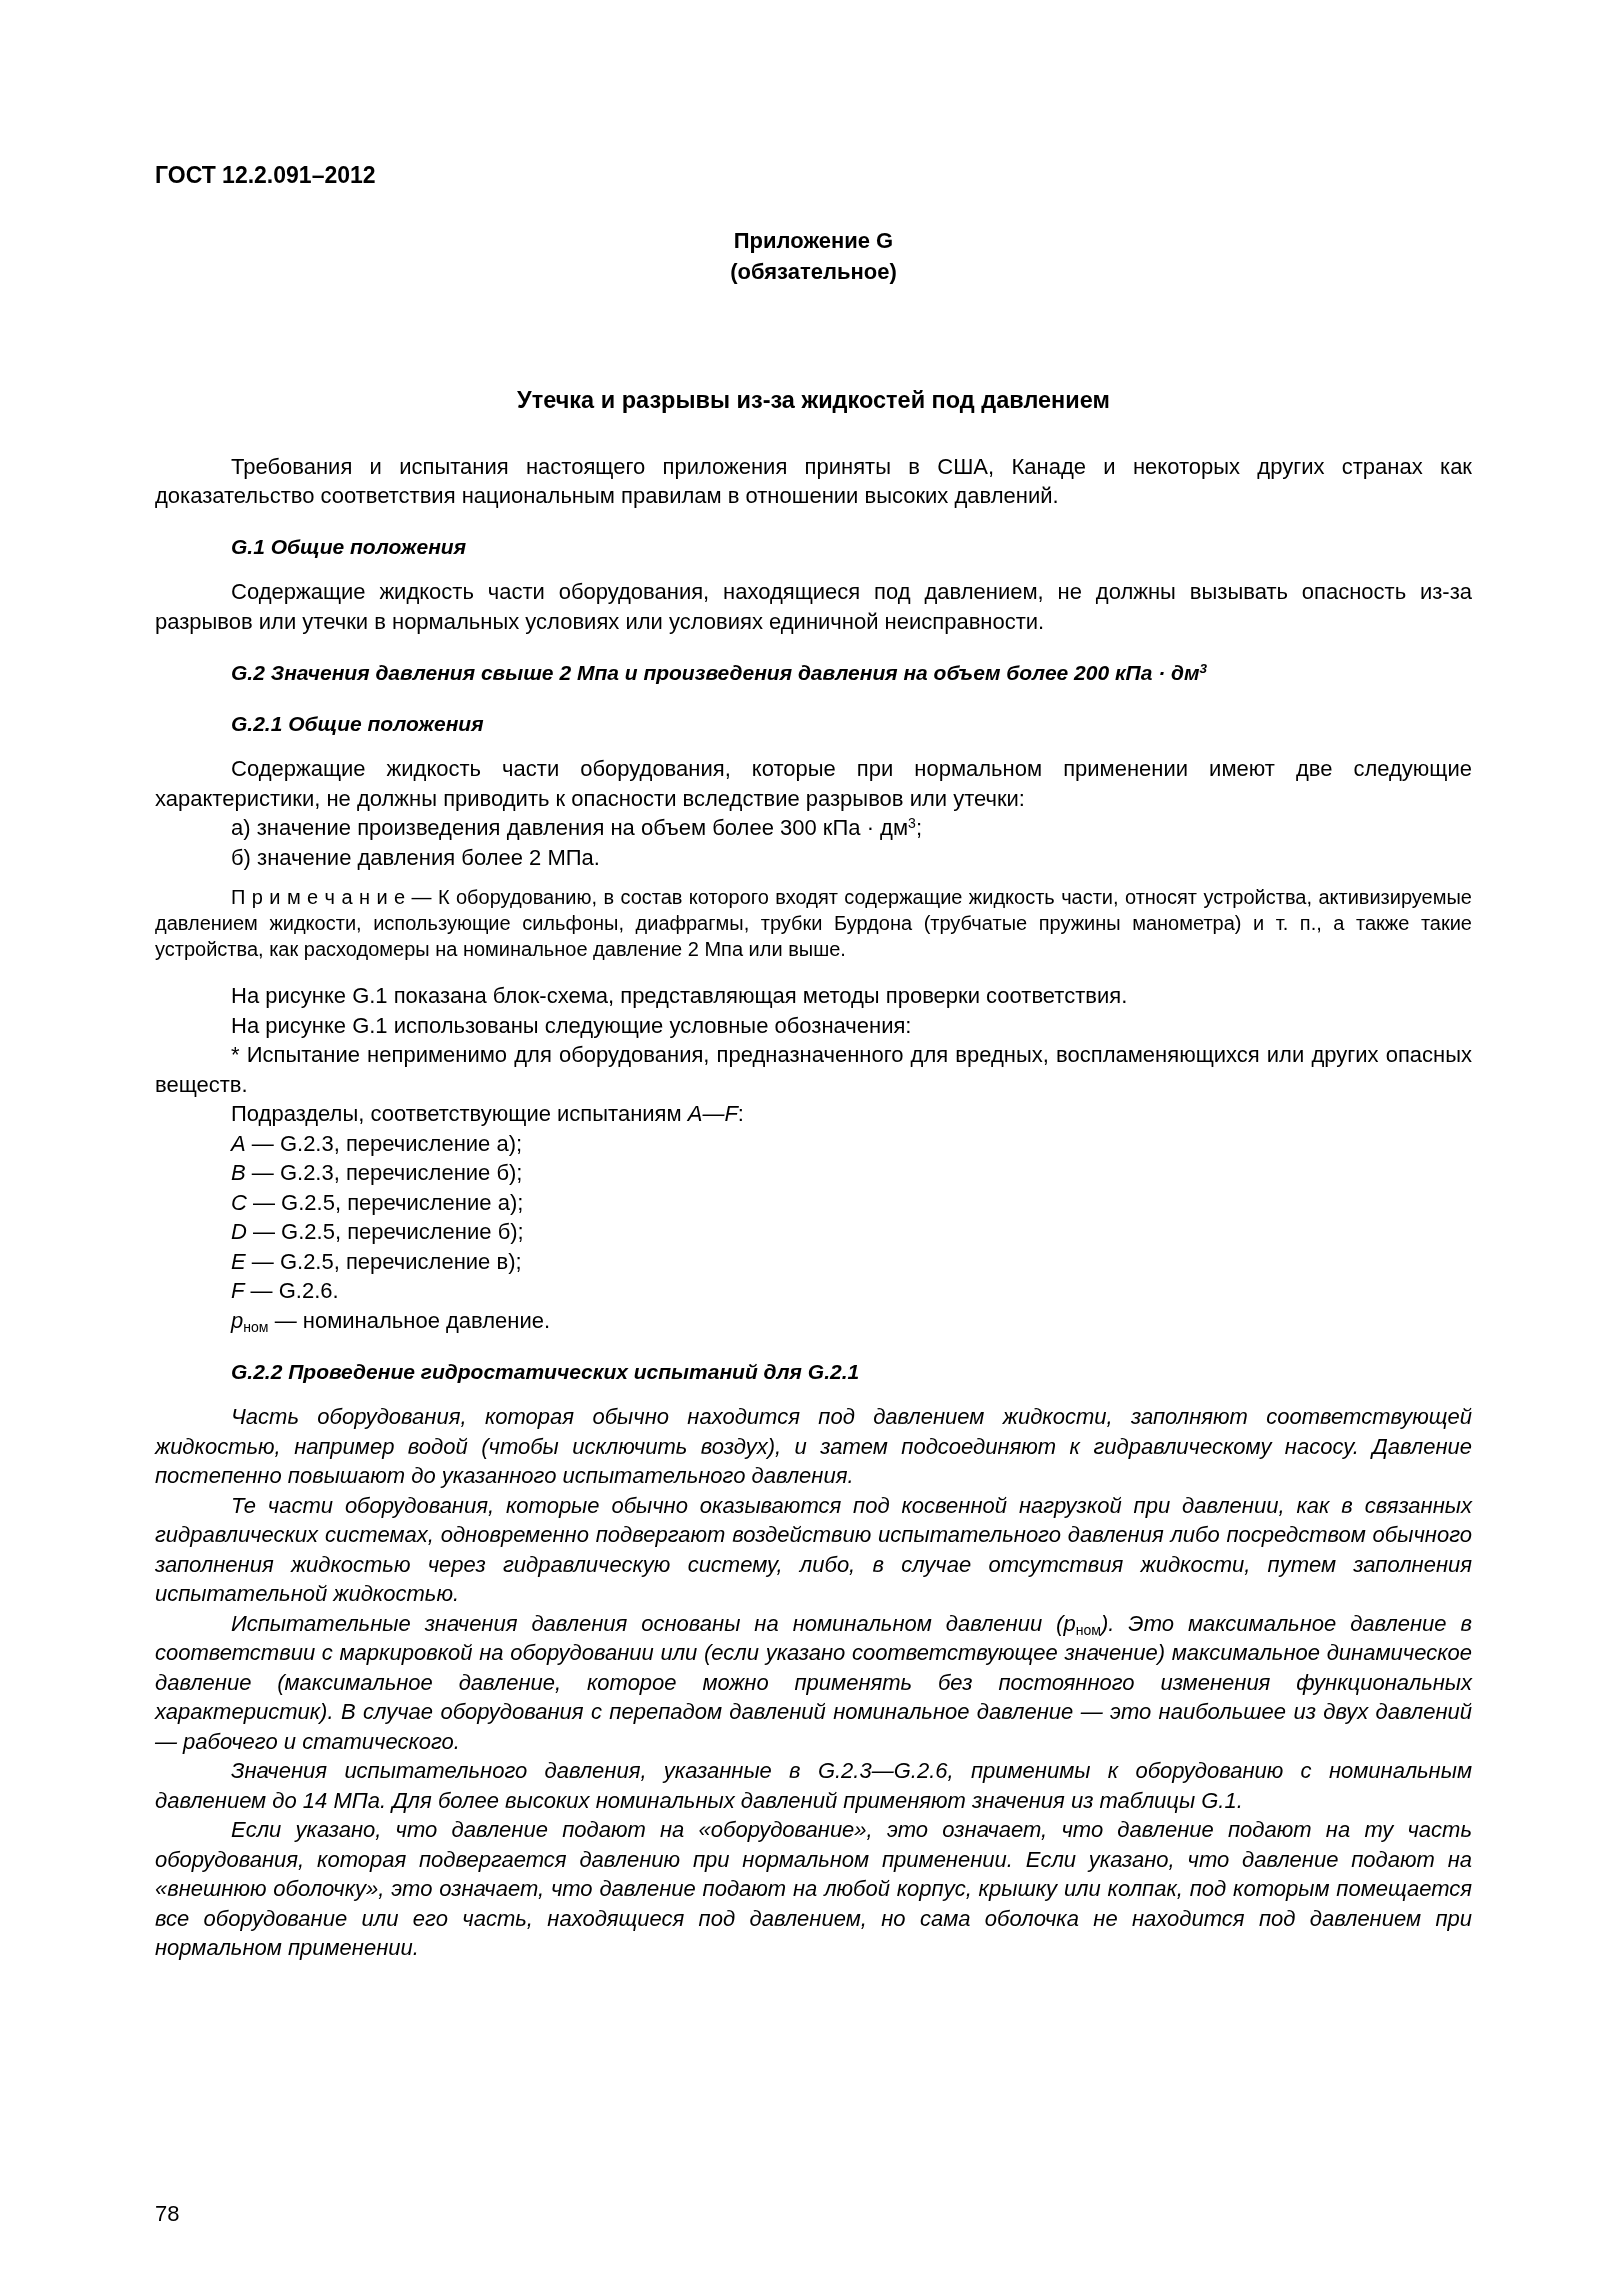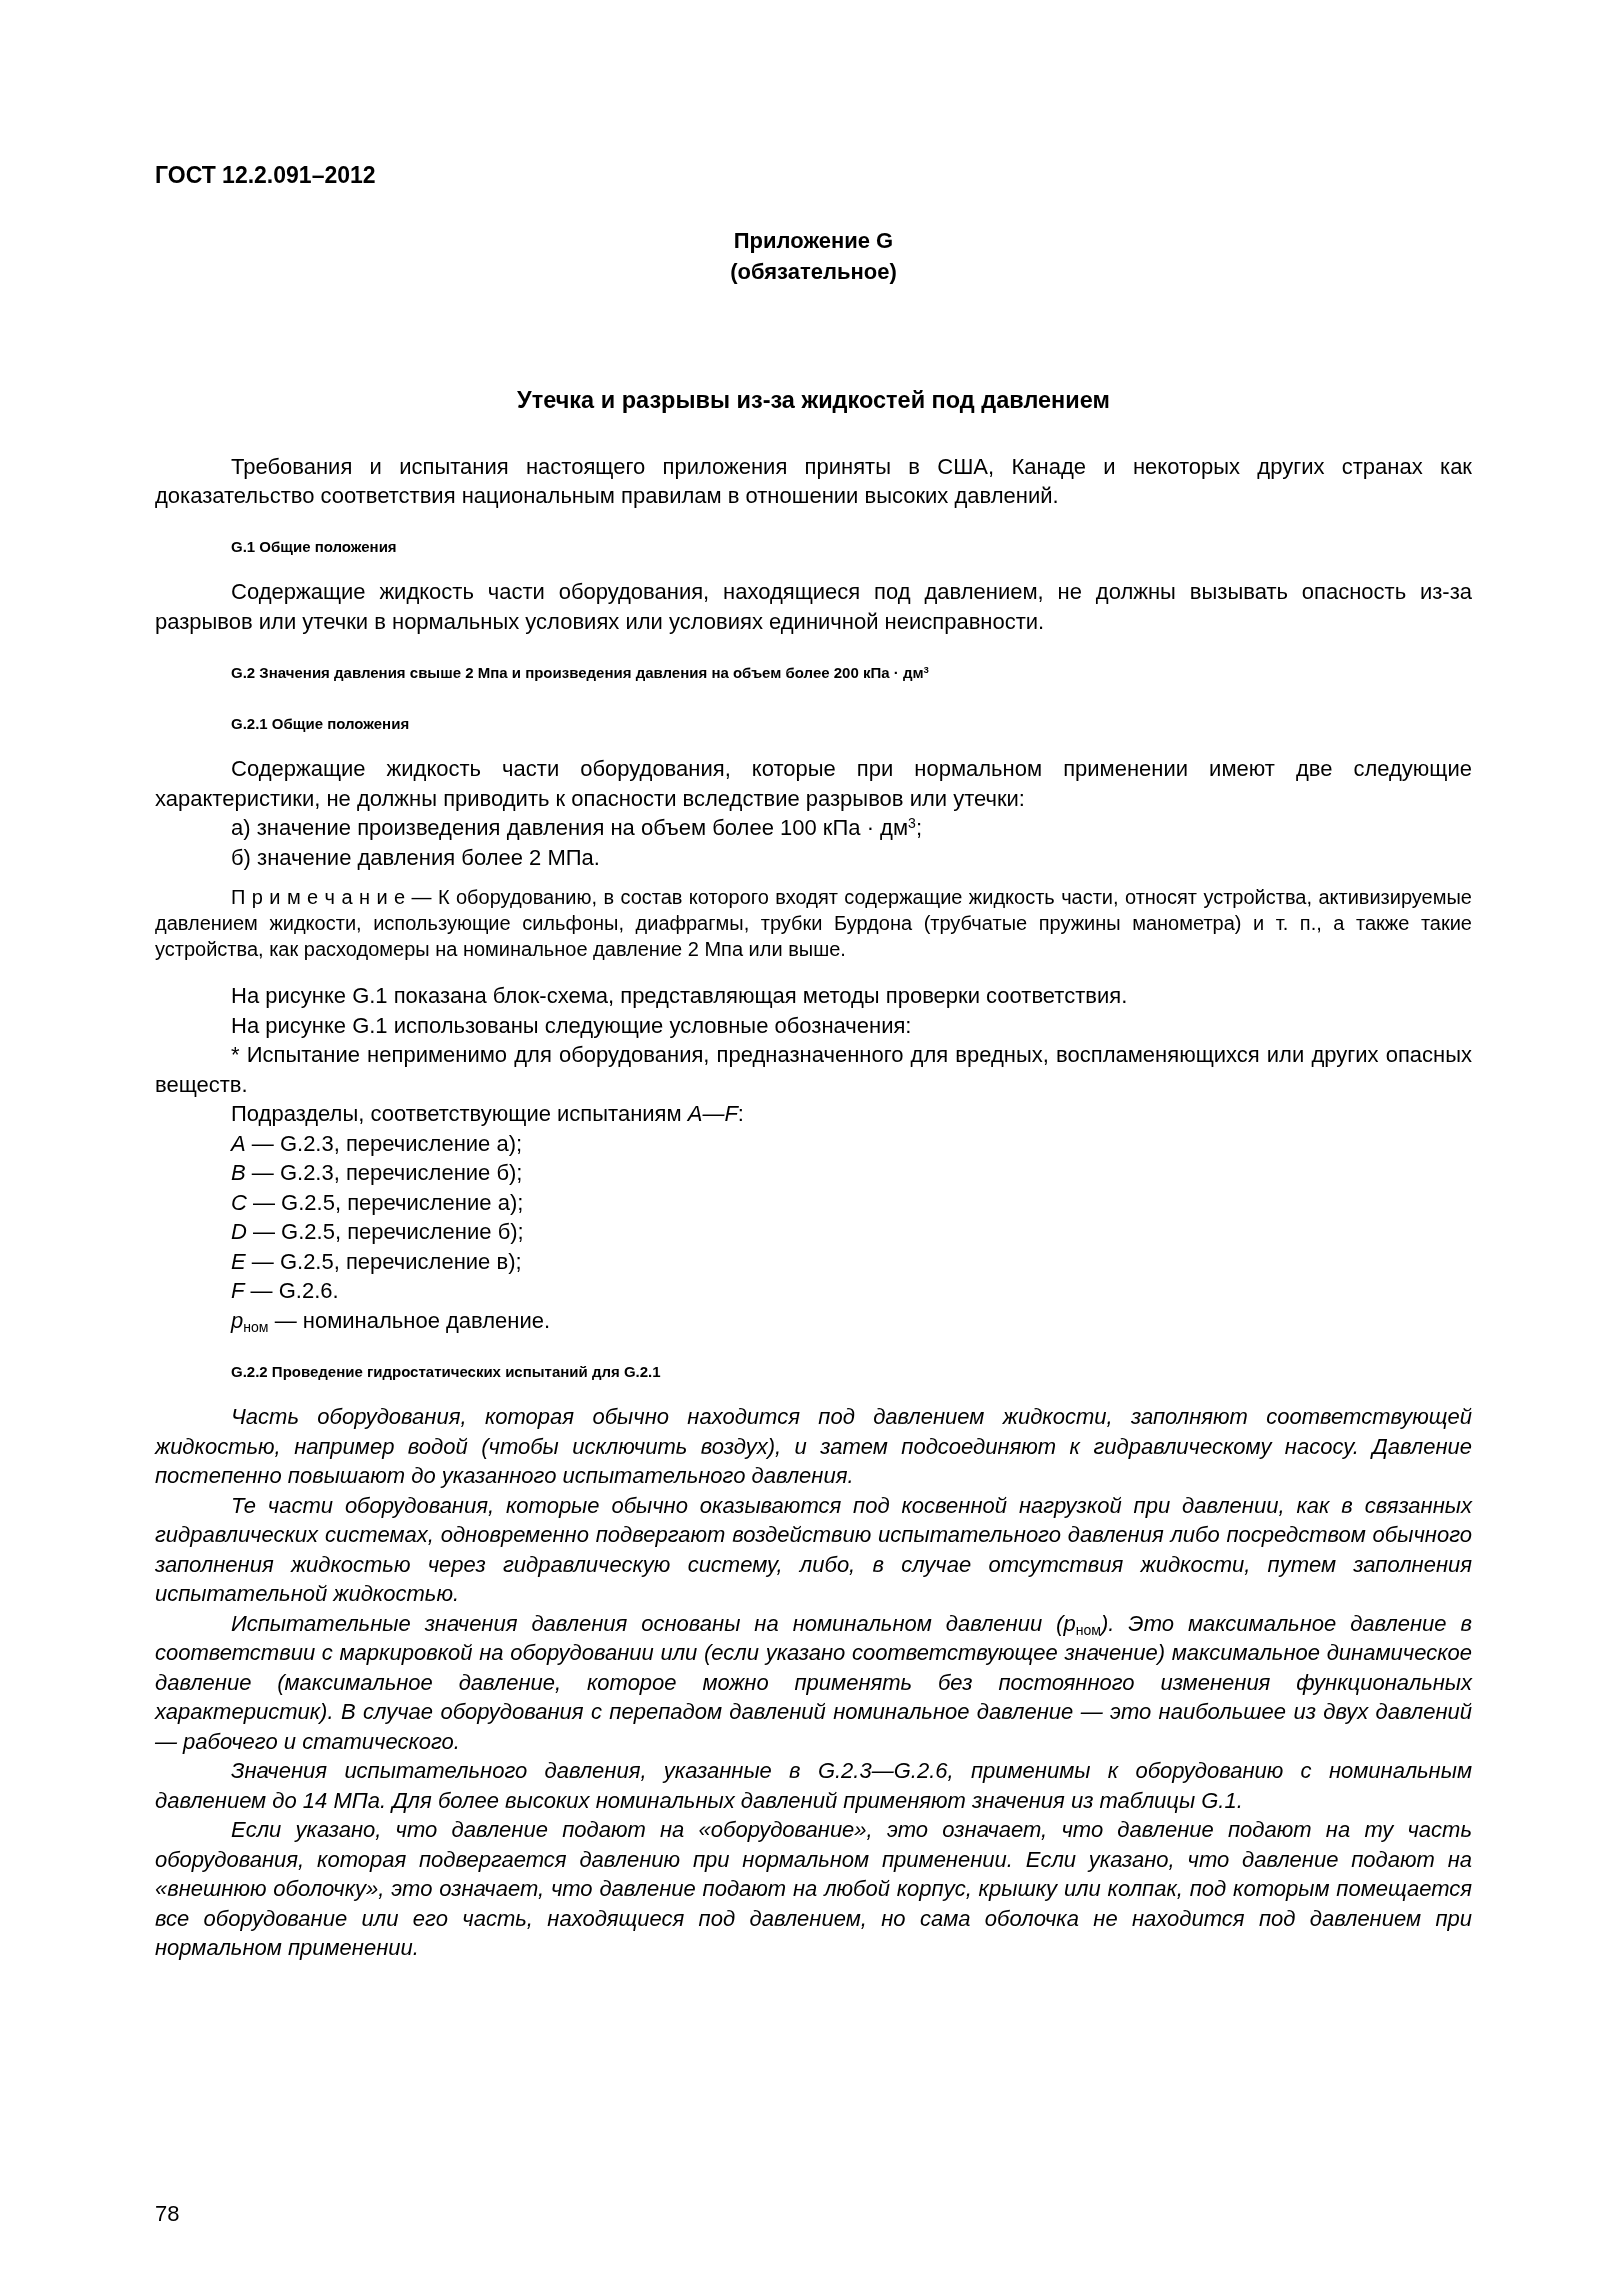--- a/index.html
+++ b/index.html
@@ -48,25 +48,26 @@
   }
 
   .li {
     font-size: 22px;
     line-height: 29.5px;
     margin-left: 76px;
     text-align: left;
   }
 
   .h2 {
-    font-size: 15px;
+    font-size: 21px;
     line-height: 29.5px;
     font-weight: bold;
     text-indent: 76px;
     margin: 21.4px 0 16px 0;
+    font-style: italic;
   }
 
   .note {
     font-size: 20px;
     line-height: 26px;
     text-align: justify;
     text-indent: 76px;
     margin: 12px 0 19px 0;
   }
 
@@ -112,21 +113,21 @@
 
   <div class="doc-title">Утечка и разрывы из-за жидкостей под давлением</div>
 
   <div>
       <div class="p"><span>Требования и испытания настоящего приложения приняты в США, Канаде и некоторых других странах как доказательство соответствия национальным правилам в отношении высоких давлений.</span></div>
       <div class="h2"><span>G.1 Общие положения</span></div>
       <div class="p"><span>Содержащие жидкость части оборудования, находящиеся под давлением, не должны вызывать опасность из-за разрывов или утечки в нормальных условиях или условиях единичной неисправности.</span></div>
       <div class="h2"><span>G.2 Значения давления свыше 2 Мпа и произведения давления на объем более 200 кПа · дм</span><sup>3</sup></div>
       <div class="h2"><span>G.2.1 Общие положения</span></div>
       <div class="p"><span>Содержащие жидкость части оборудования, которые при нормальном применении имеют две следующие характеристики, не должны приводить к опасности вследствие разрывов или утечки:</span></div>
-      <div class="li"><span>а) значение произведения давления на объем более 100 кПа · дм</span><sup>3</sup><span>;</span></div>
+      <div class="li"><span>а) значение произведения давления на объем более 300 кПа · дм</span><sup>3</sup><span>;</span></div>
       <div class="li"><span>б) значение давления более 2 МПа.</span></div>
       <div class="note"><span>П р и м е ч а н и е  — К оборудованию, в состав которого входят содержащие жидкость части, относят устройства, активизируемые давлением жидкости, использующие сильфоны, диафрагмы, трубки Бурдона (трубчатые пружины манометра) и т. п., а также такие устройства, как расходомеры на номинальное давление 2 Мпа или выше.</span></div>
       <div class="p"><span>На рисунке G.1 показана блок-схема, представляющая методы проверки соответствия.</span></div>
       <div class="p"><span>На рисунке G.1 использованы следующие условные обозначения:</span></div>
       <div class="p"><span>* Испытание неприменимо для оборудования, предназначенного для вредных, воспламеняющихся или других опасных веществ.</span></div>
       <div class="p"><span>Подразделы, соответствующие испытаниям </span><span class="it">А—F</span><span>:</span></div>
       <div class="li"><span class="it">А</span><span> — G.2.3, перечисление а);</span></div>
       <div class="li"><span class="it">В</span><span> — G.2.3, перечисление б);</span></div>
       <div class="li"><span class="it">С</span><span> — G.2.5, перечисление а);</span></div>
       <div class="li"><span class="it">D</span><span> — G.2.5, перечисление б);</span></div>

